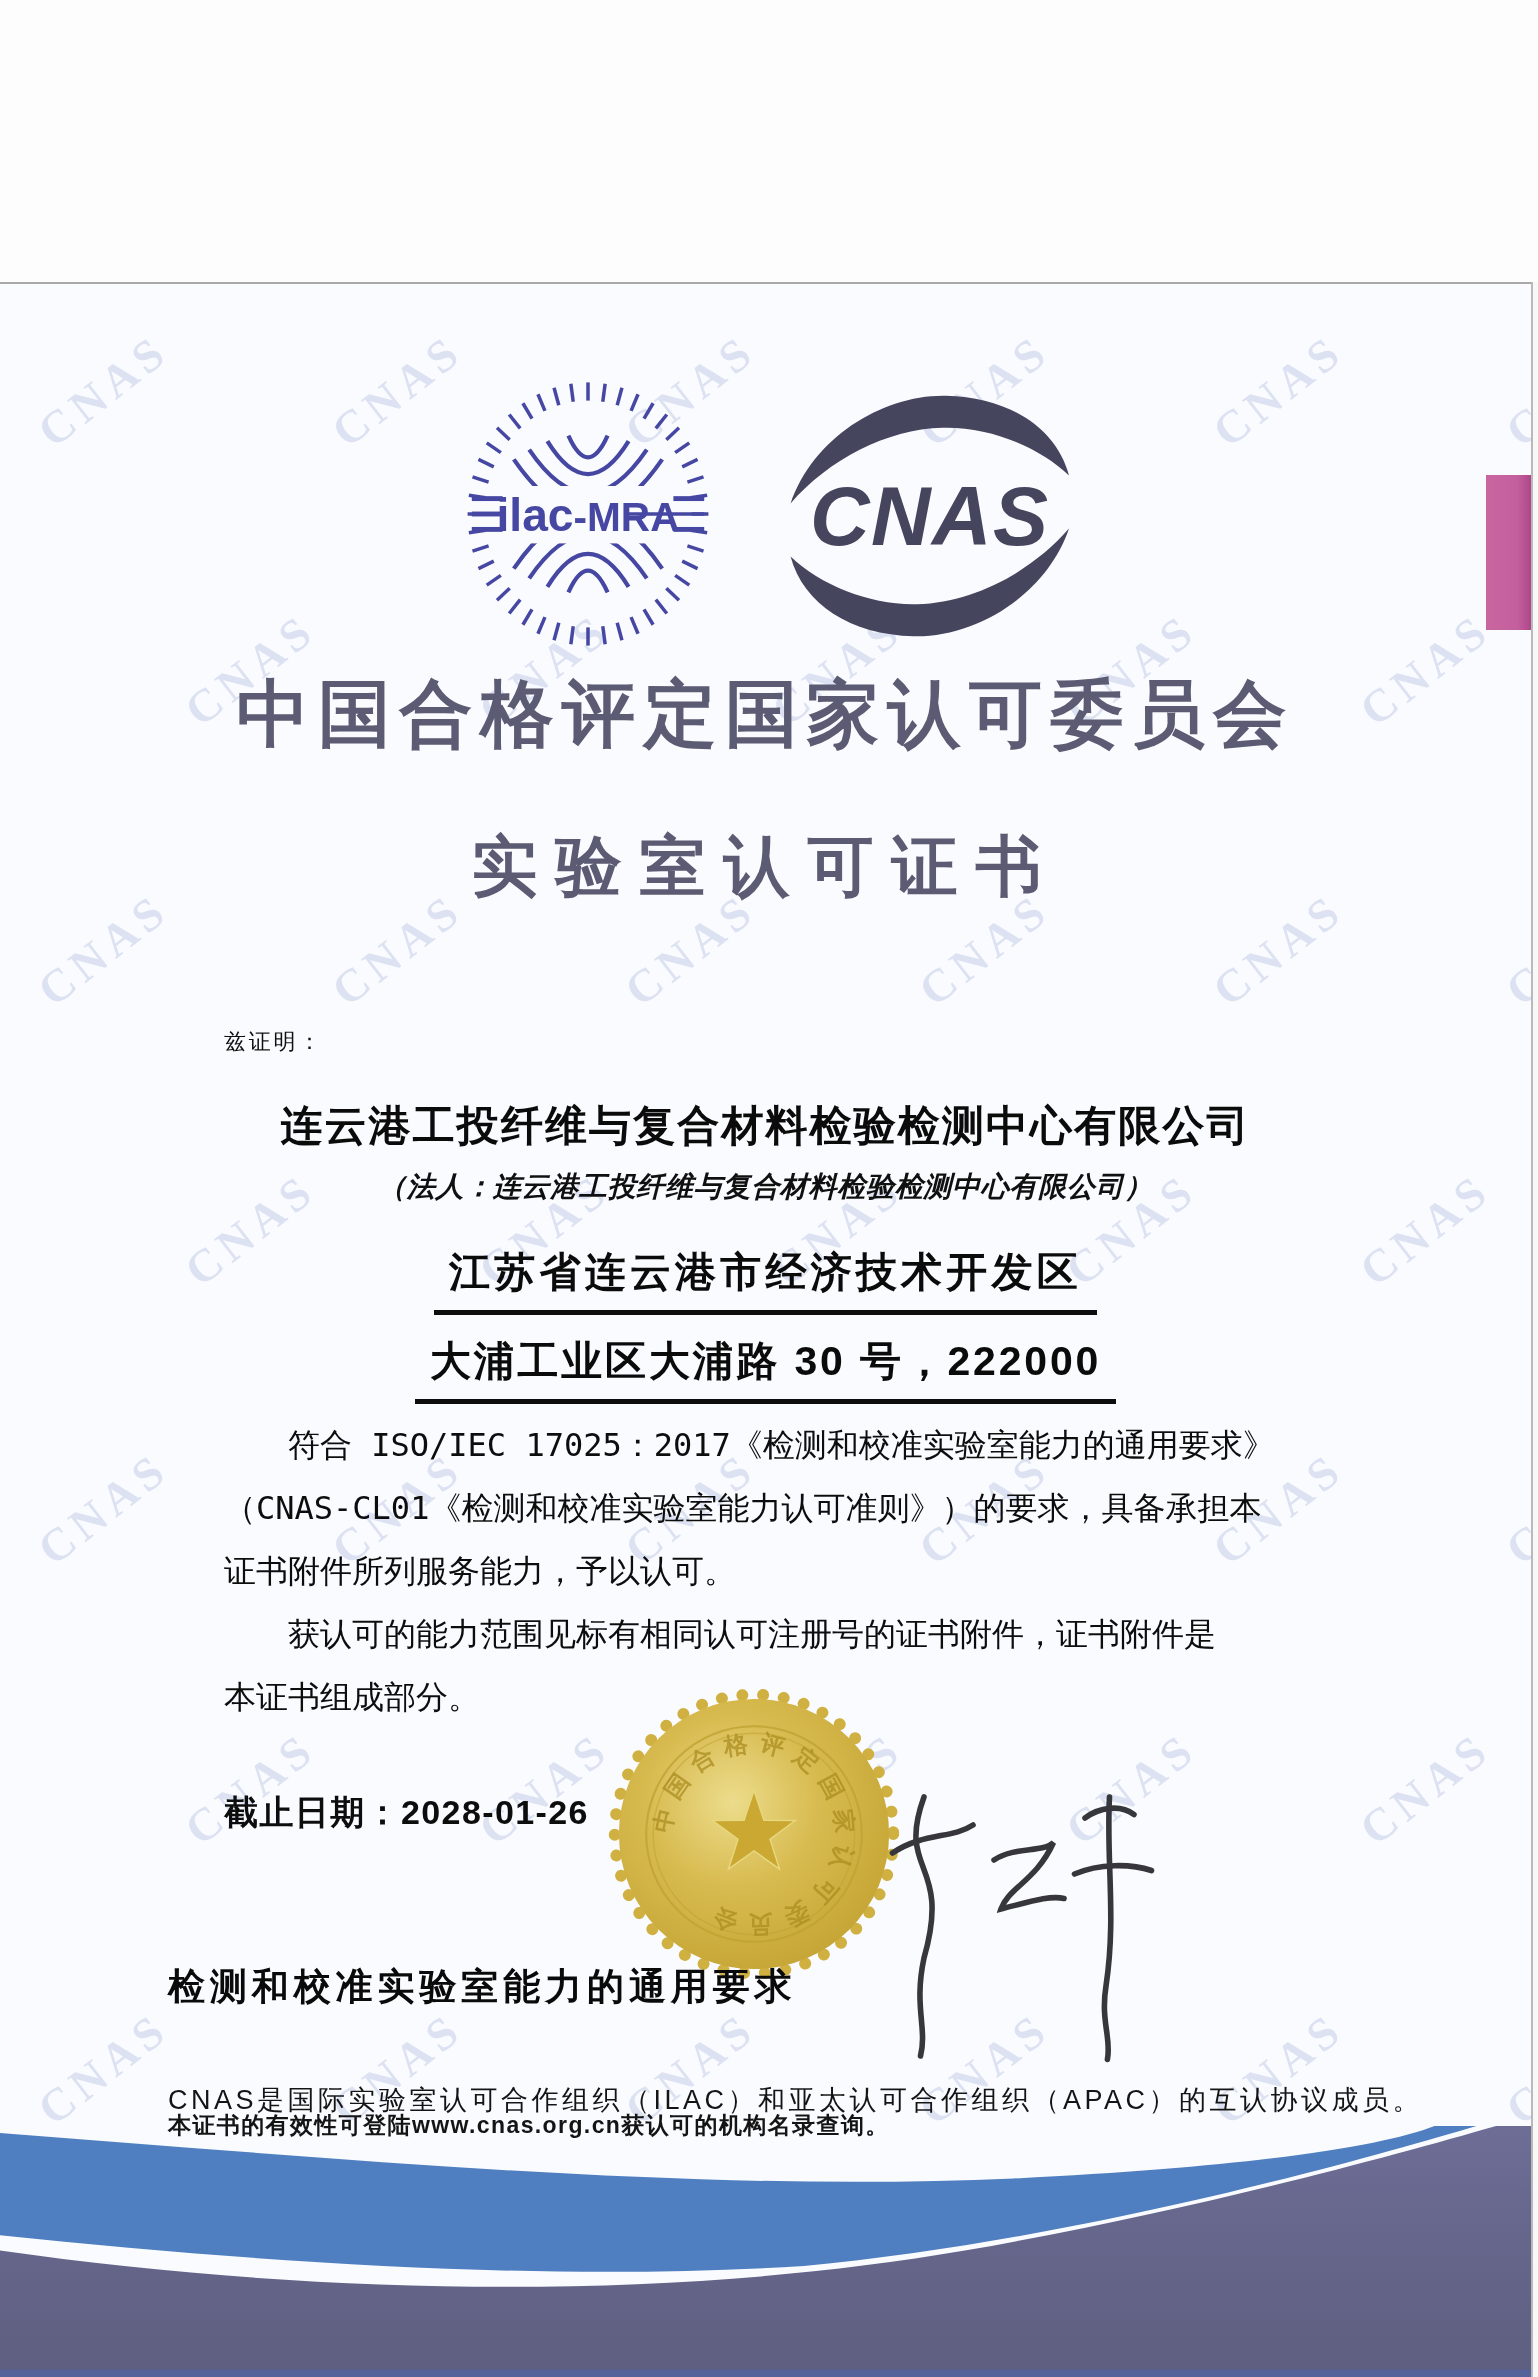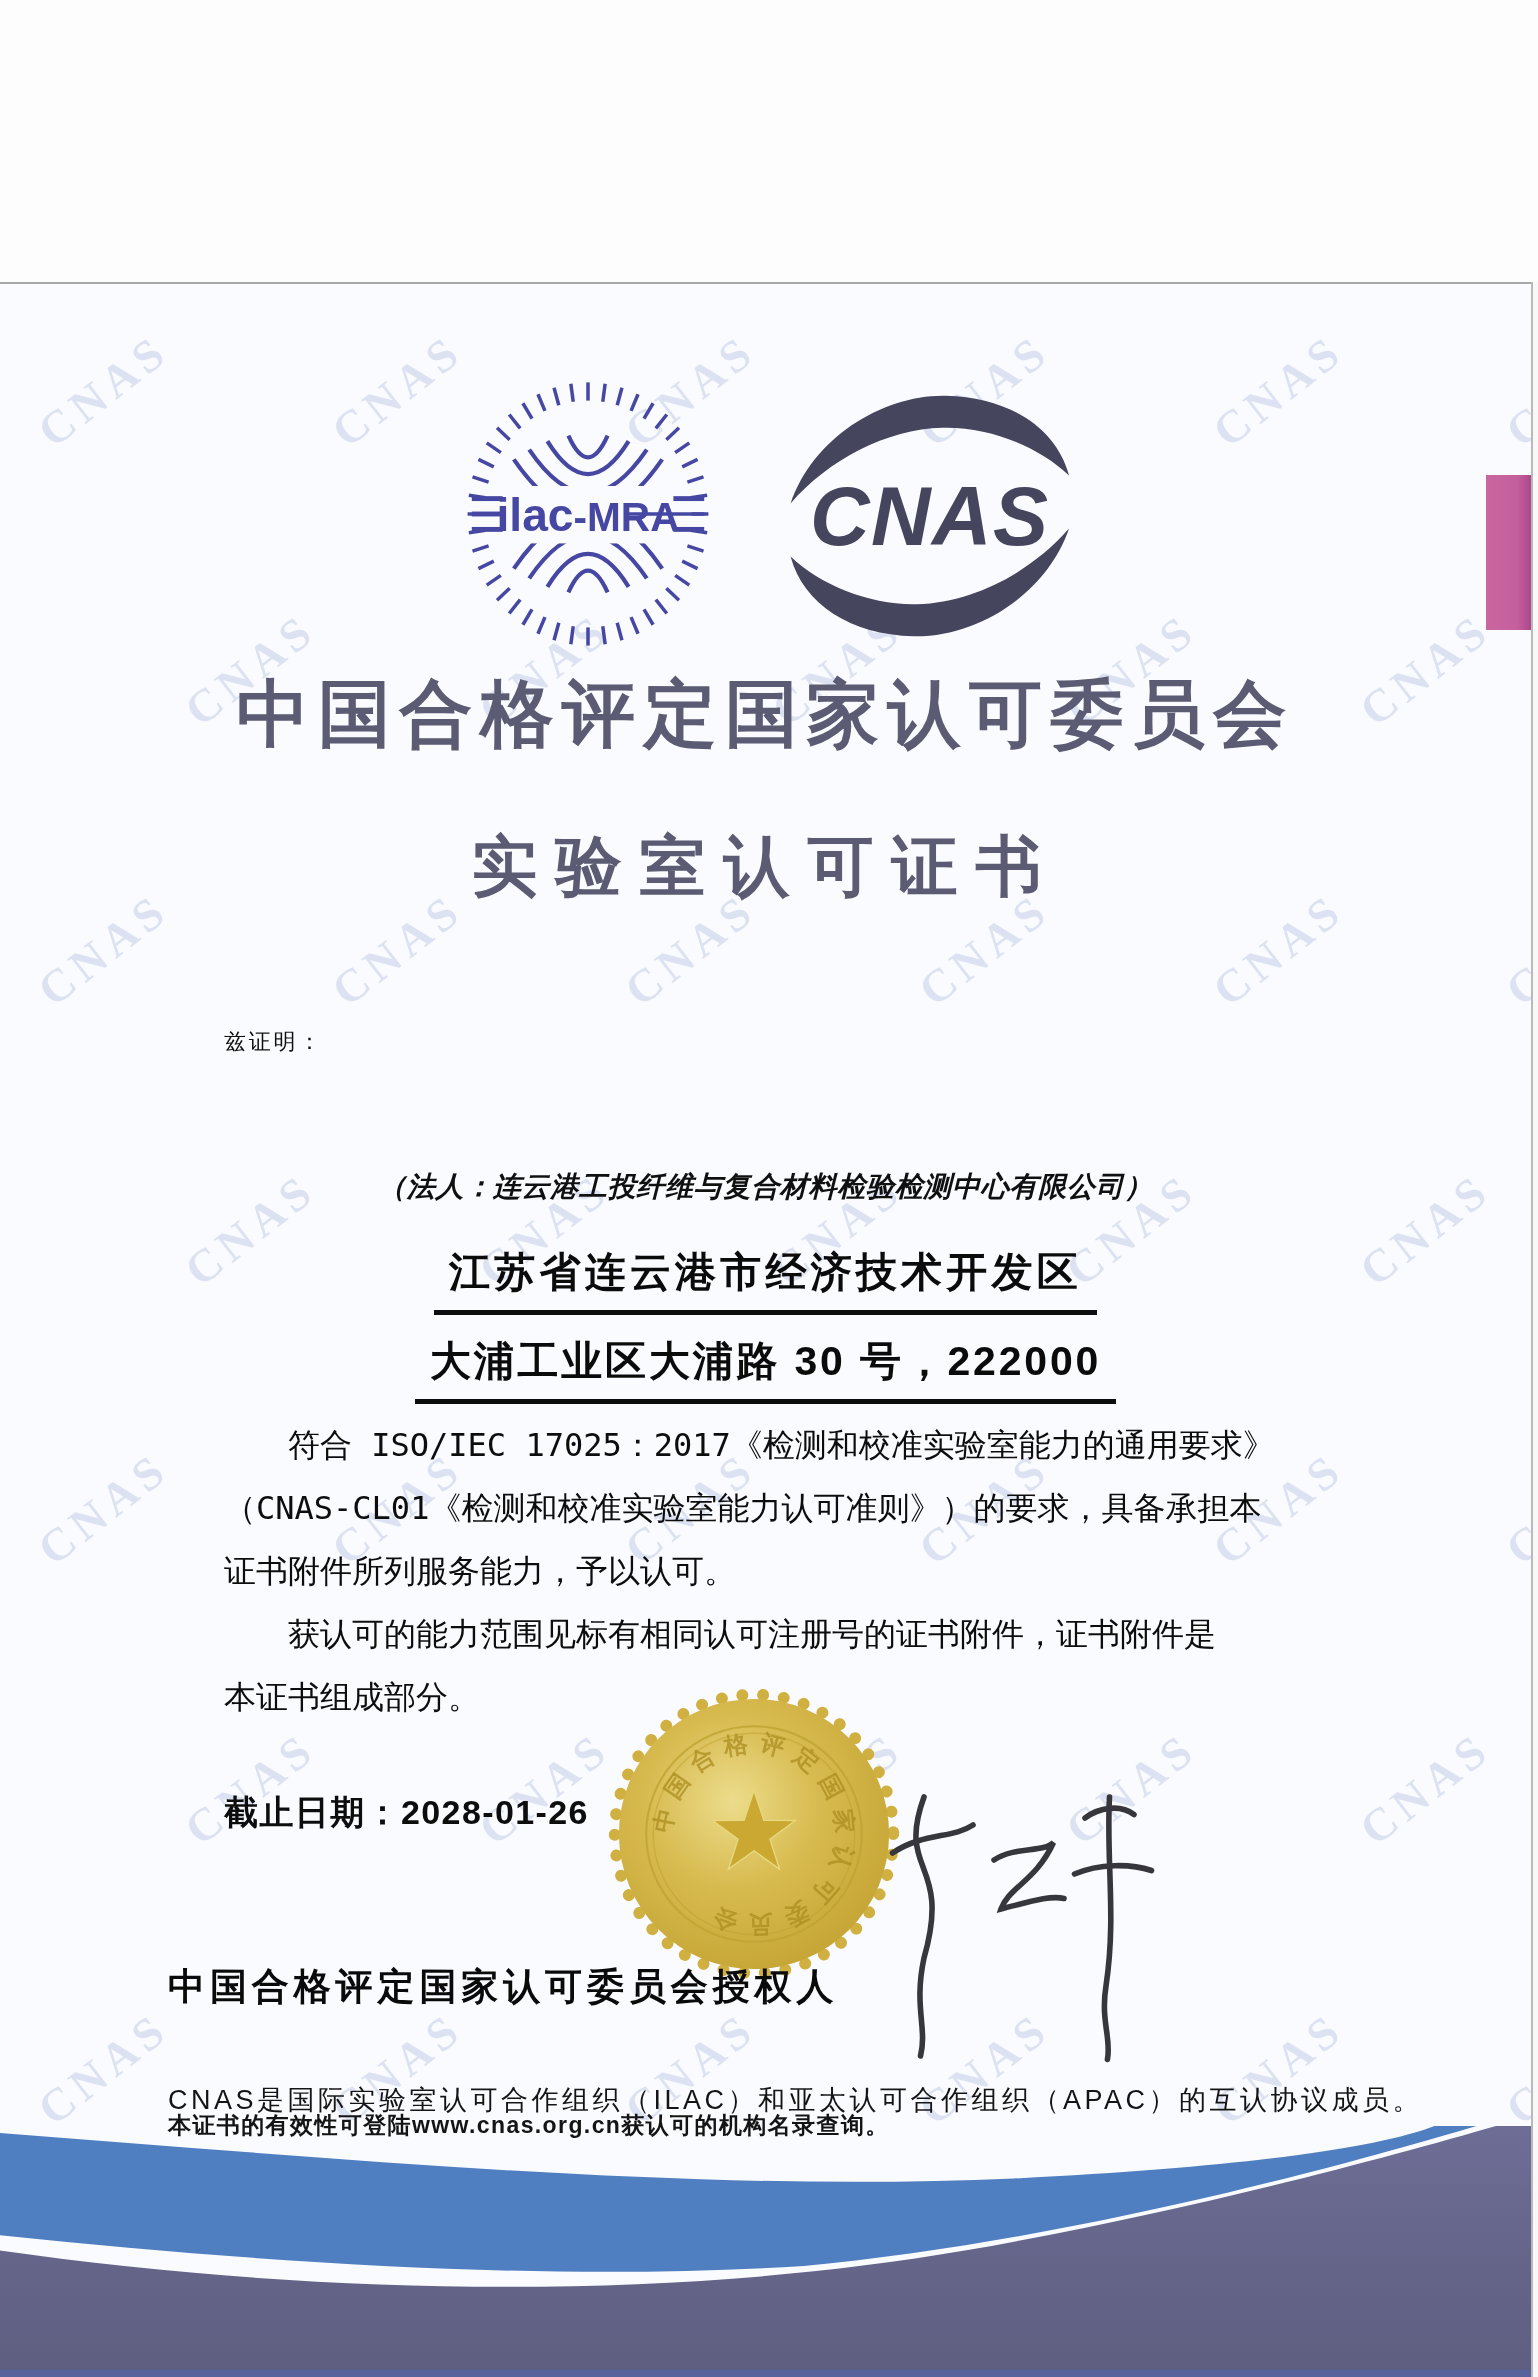--- a/index.html
+++ b/index.html
@@ -170,20 +170,21 @@
   <svg id="cnas-logo" width="305" height="266" viewBox="0 0 436 380">
     <path id="cnas-swoosh" fill="#45455e" d="M 18,172 C 50,78 150,16 240,18 C 330,20 398,64 416,132 C 372,90 300,62 235,64 C 155,66 72,110 18,172 Z"></path>
     <use href="#cnas-swoosh" transform="rotate(180 217 190)"></use>
     <text x="217" y="232" text-anchor="middle" font-size="118" font-weight="900" font-style="italic" letter-spacing="2" fill="#45455e">CNAS</text>
   </svg>
 
   <div id="org-title" class="center">中国合格评定国家认可委员会</div>
   <div id="cert-type" class="center">实验室认可证书</div>
 
   <div id="statement-intro">兹证明：</div>
+  <div id="company-name" class="center">连云港工投纤维与复合材料检验检测中心有限公司</div>
   <div id="legal-person" class="center">（法人：连云港工投纤维与复合材料检验检测中心有限公司）</div>
   <div id="addr1" class="center"><span class="uline">江苏省连云港市经济技术开发区</span></div>
   <div id="addr2" class="center"><span class="uline">大浦工业区大浦路 30 号，222000</span></div>
 
   <div id="para-compliance" class="para">
     <div class="indent">符合 ISO/IEC 17025：2017《检测和校准实验室能力的通用要求》</div>
     <div>（CNAS-CL01《检测和校准实验室能力认可准则》）的要求，具备承担本</div>
     <div>证书附件所列服务能力，予以认可。</div>
   </div>
   <div id="para-scope" class="para">
@@ -218,21 +219,21 @@
     <g fill="none" stroke="#36363c" stroke-width="8" stroke-linecap="round">
       <path d="M 70,30 C 30,140 110,120 70,260 C 55,330 75,360 65,400"></path>
       <path d="M 25,110 C 70,80 110,90 140,70"></path>
       <path d="M 170,120 C 200,100 240,110 255,95 C 230,150 190,160 180,190 C 220,180 250,170 270,175"></path>
       <path d="M 300,60 C 320,45 350,40 370,55"></path>
       <path d="M 335,30 C 330,120 345,200 330,300 C 322,350 338,375 332,405"></path>
       <path d="M 285,140 C 320,125 365,125 395,135"></path>
     </g>
   </svg>
 
-  <div id="authorizer-line">中国合格评定国家认可委员会授权人</div>
+  <div id="authorizer-line">检测和校准实验室能力的通用要求</div>
 
   <div id="footer2" class="footnote">CNAS是国际实验室认可合作组织（ILAC）和亚太认可合作组织（APAC）的互认协议成员。</div>
   <div id="footer3" class="footnote">本证书的有效性可登陆www.cnas.org.cn获认可的机构名录查询。</div>
 
   <svg id="waves" width="1538" height="252" viewBox="0 0 2200 360" preserveAspectRatio="none">
     <defs>
       <linearGradient id="purpleGrad" x1="0" y1="0" x2="0" y2="1">
         <stop offset="0%" stop-color="#6d6d96"></stop>
         <stop offset="100%" stop-color="#5e5e80"></stop>
       </linearGradient>

